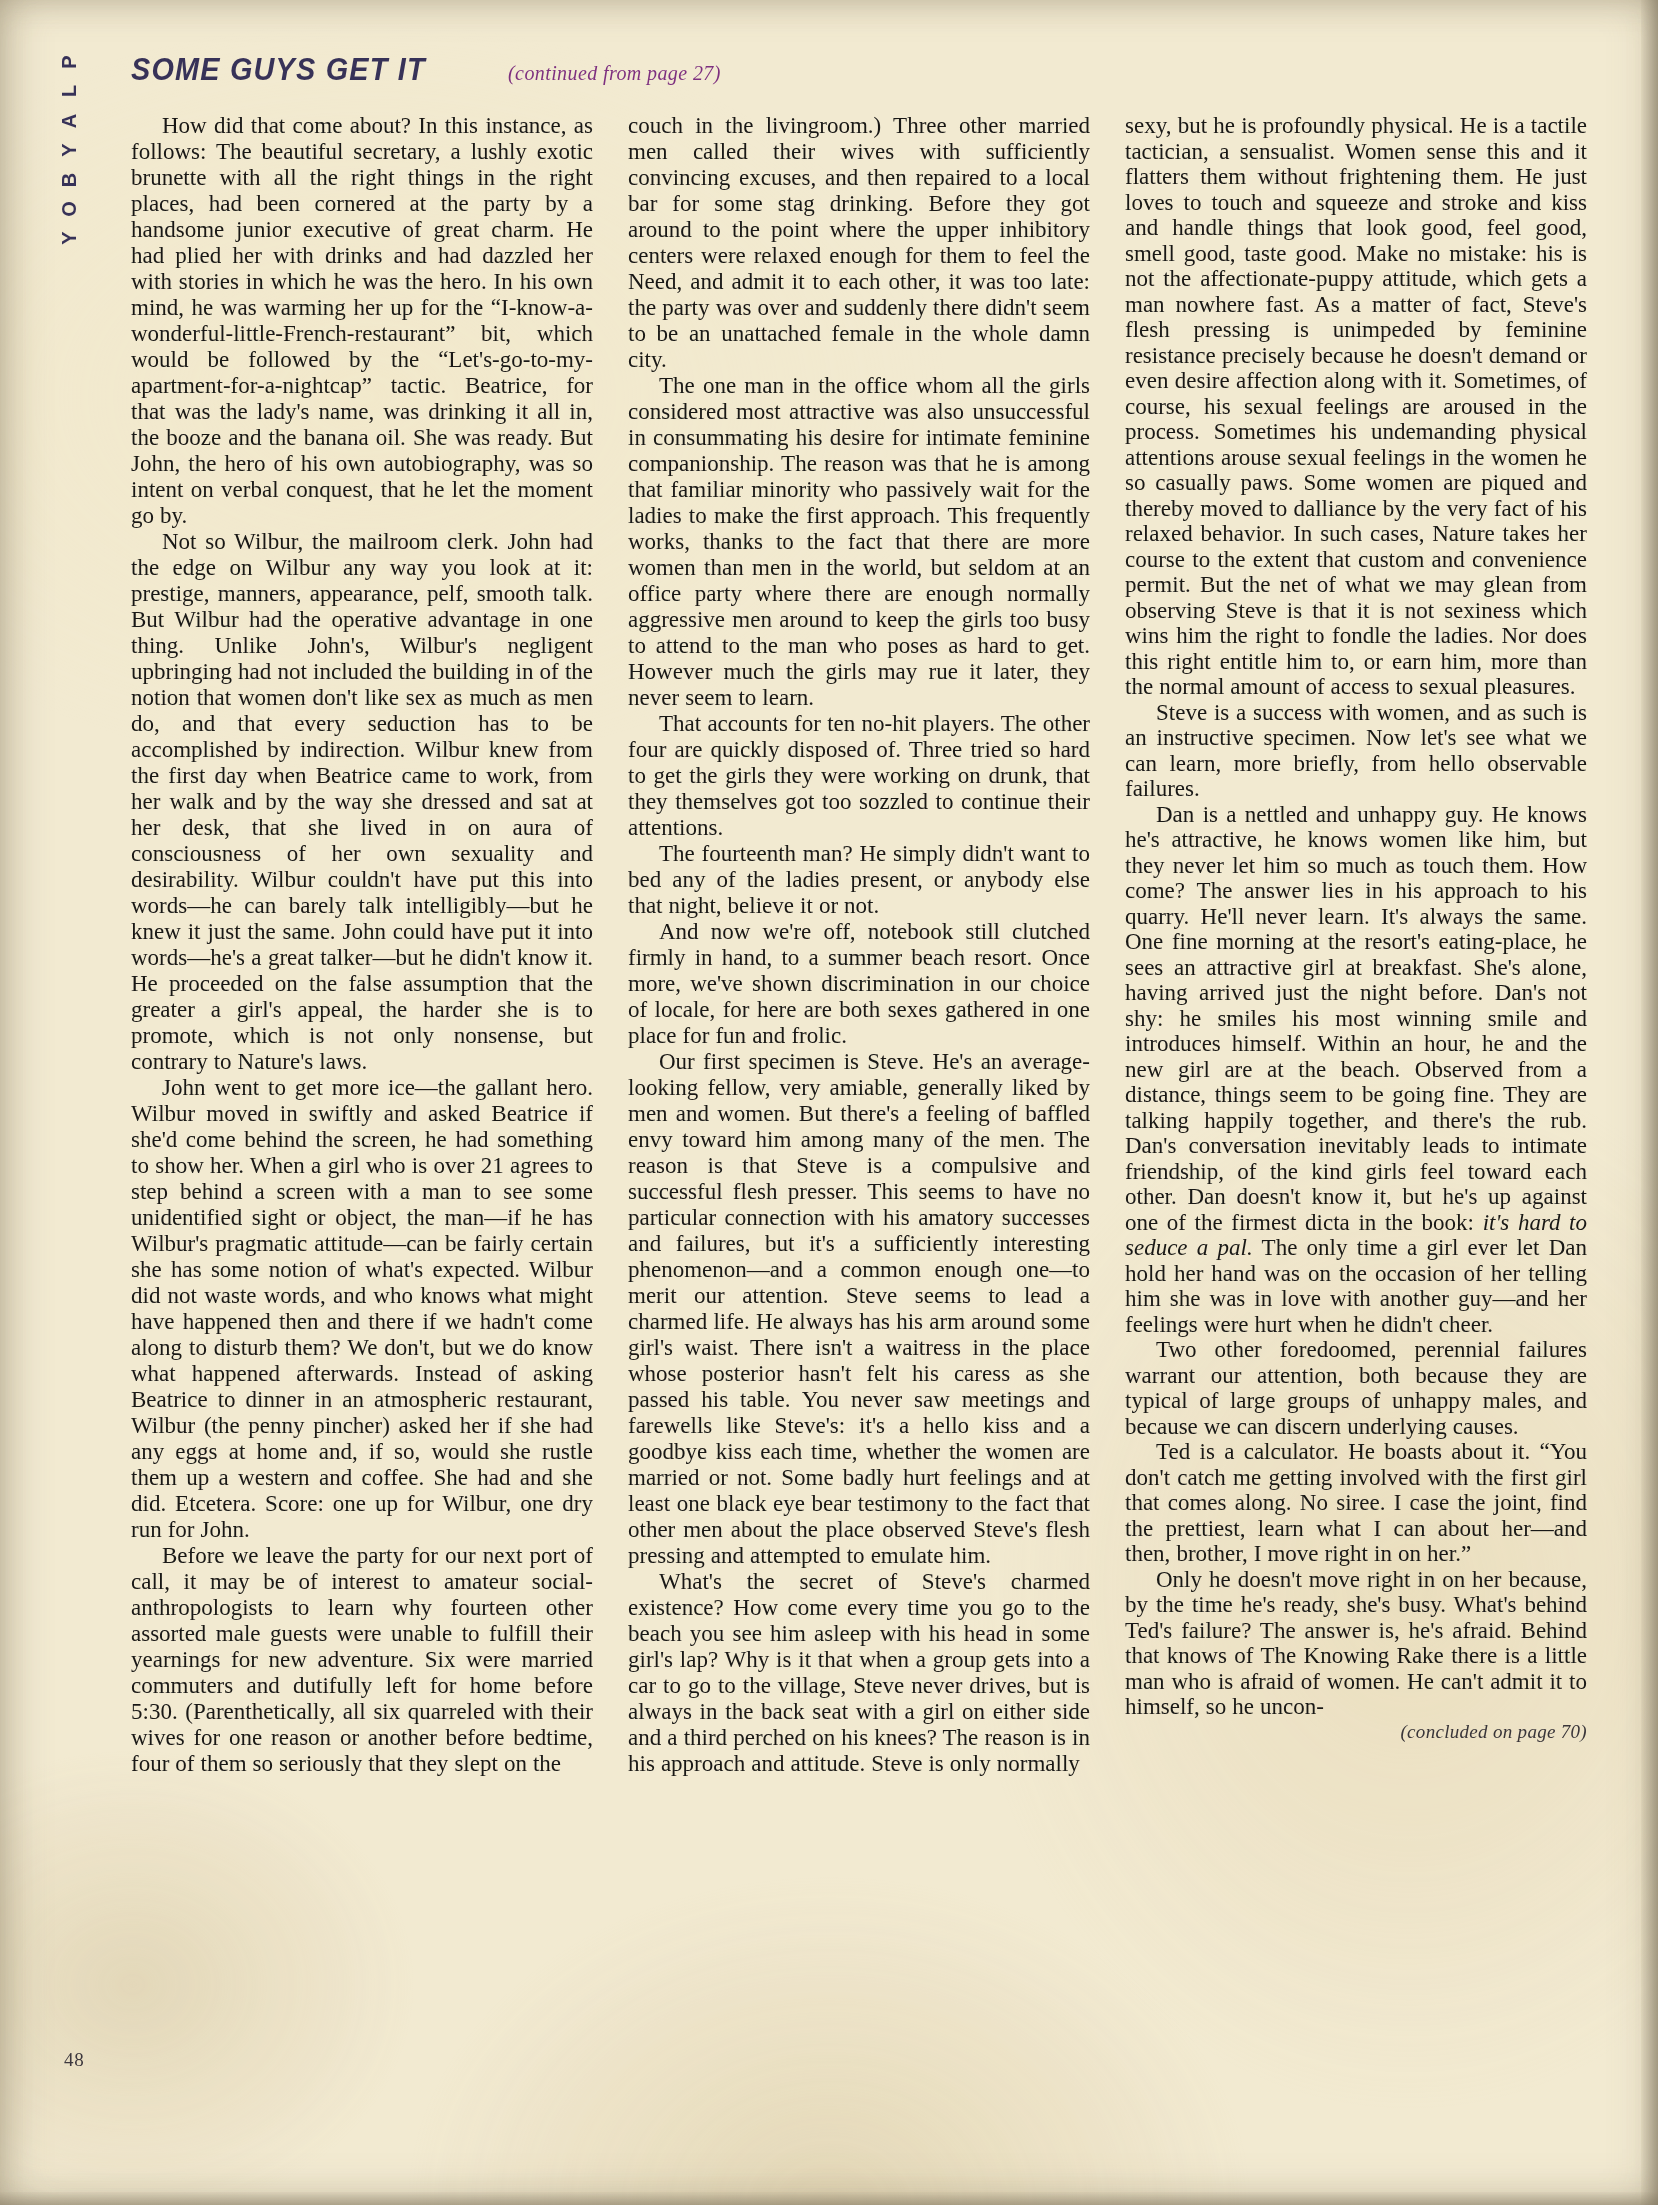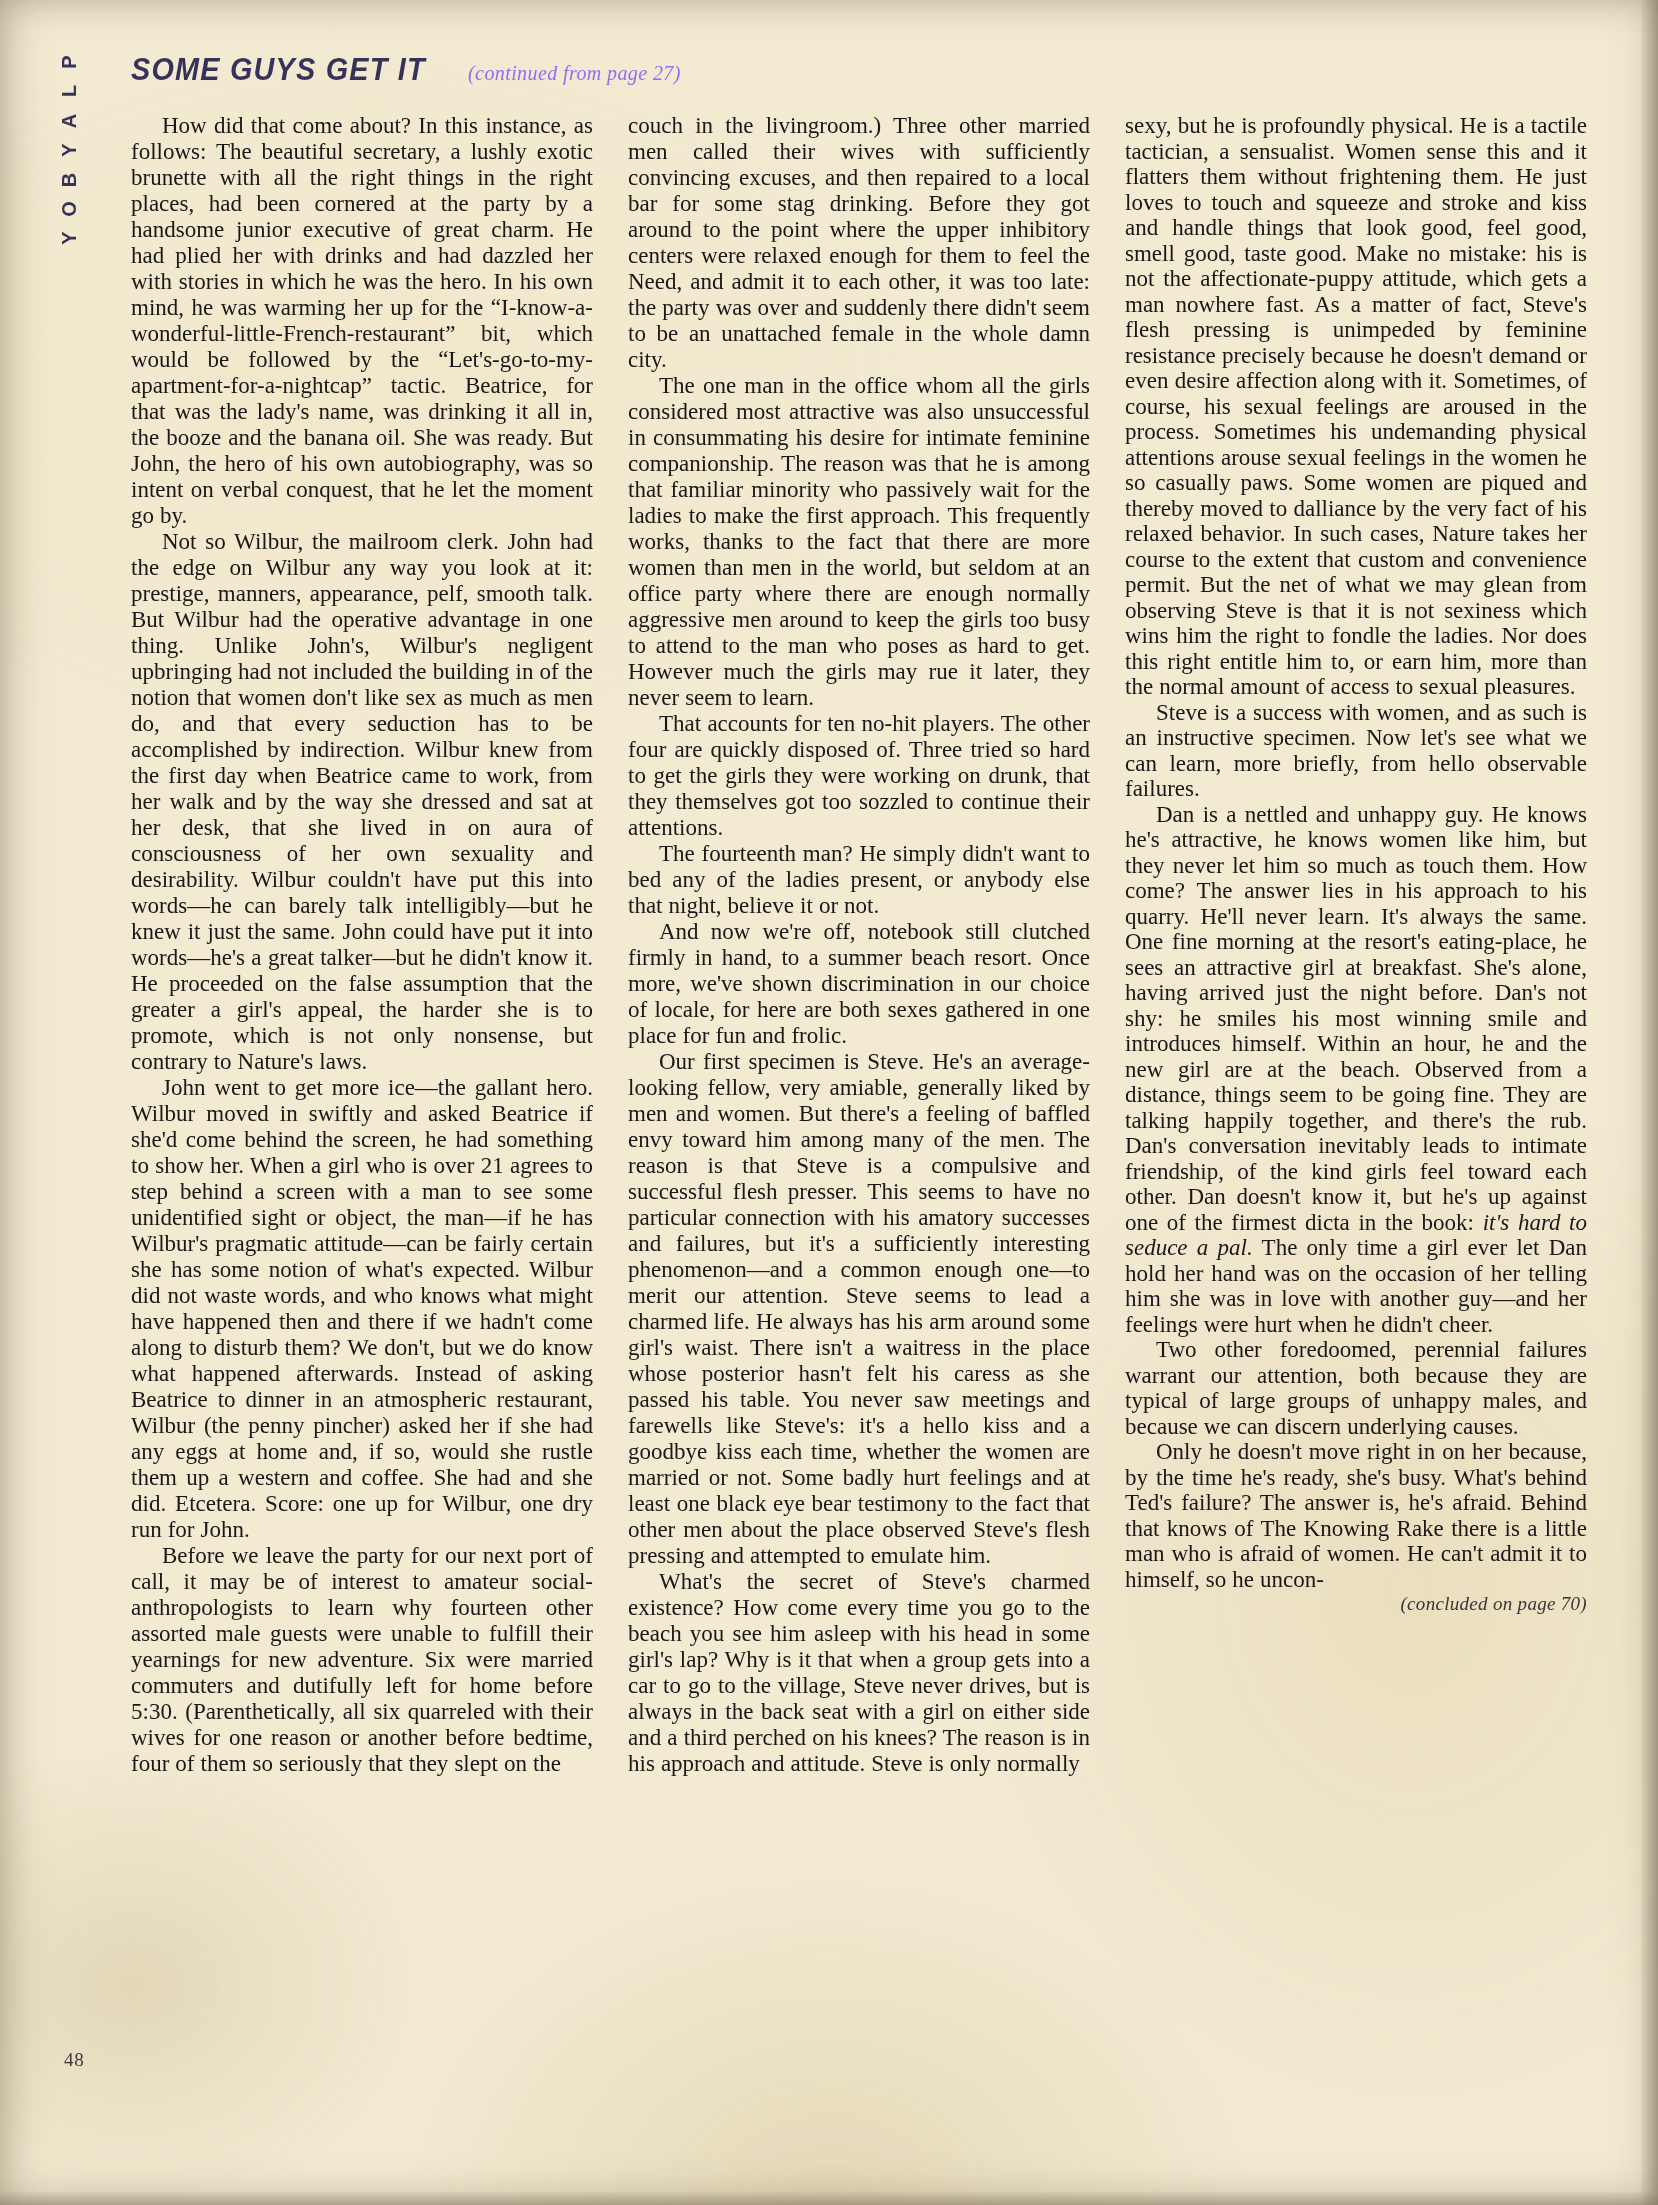--- a/index.html
+++ b/index.html
@@ -97,22 +97,23 @@
     font-size: 31px;
     letter-spacing: 1.3px;
     color: #221d4a;
     transform: scaleX(0.93);
     transform-origin: left center;
   }
   .article-contfrom {
     font-family: "Liberation Serif", "DejaVu Serif", serif;
     font-style: italic;
     font-size: 20px;
-    color: #8b5cf6;
+    color: #701a75;
     letter-spacing: 0.4px;
+    margin-left: 40px;
   }
 
   
   .columns {
     position: absolute;
     left: 131px;
     top: 113px;
     width: 1449px;
     display: flex;
     gap: 35px;
@@ -203,20 +204,21 @@
       <p>And now we're off, notebook still clutched firmly in hand, to a summer beach resort. Once more, we've shown discrimination in our choice of locale, for here are both sexes gathered in one place for fun and frolic.</p>
       <p>Our first specimen is Steve. He's an average-looking fellow, very amiable, generally liked by men and women. But there's a feeling of baffled envy toward him among many of the men. The reason is that Steve is a compulsive and successful flesh presser. This seems to have no particular connection with his amatory successes and failures, but it's a sufficiently interesting phenomenon—and a common enough one—to merit our attention. Steve seems to lead a charmed life. He always has his arm around some girl's waist. There isn't a waitress in the place whose posterior hasn't felt his caress as she passed his table. You never saw meetings and farewells like Steve's: it's a hello kiss and a goodbye kiss each time, whether the women are married or not. Some badly hurt feelings and at least one black eye bear testimony to the fact that other men about the place observed Steve's flesh pressing and attempted to emulate him.</p>
       <p>What's the secret of Steve's charmed existence? How come every time you go to the beach you see him asleep with his head in some girl's lap? Why is it that when a group gets into a car to go to the village, Steve never drives, but is always in the back seat with a girl on either side and a third perched on his knees? The reason is in his approach and attitude. Steve is only normally</p>
     </div>
 
     <div class="col col-3">
       <p class="no-indent">sexy, but he is profoundly physical. He is a tactile tactician, a sensualist. Women sense this and it flatters them without frightening them. He just loves to touch and squeeze and stroke and kiss and handle things that look good, feel good, smell good, taste good. Make no mistake: his is not the affectionate-puppy attitude, which gets a man nowhere fast. As a matter of fact, Steve's flesh pressing is unimpeded by feminine resistance precisely because he doesn't demand or even desire affection along with it. Sometimes, of course, his sexual feelings are aroused in the process. Sometimes his undemanding physical attentions arouse sexual feelings in the women he so casually paws. Some women are piqued and thereby moved to dalliance by the very fact of his relaxed behavior. In such cases, Nature takes her course to the extent that custom and convenience permit. But the net of what we may glean from observing Steve is that it is not sexiness which wins him the right to fondle the ladies. Nor does this right entitle him to, or earn him, more than the normal amount of access to sexual pleasures.</p>
       <p>Steve is a success with women, and as such is an instructive specimen. Now let's see what we can learn, more briefly, from hello observable failures.</p>
       <p id="p-dan">Dan is a nettled and unhappy guy. He knows he's attractive, he knows women like him, but they never let him so much as touch them. How come? The answer lies in his approach to his quarry. He'll never learn. It's always the same. One fine morning at the resort's eating-place, he sees an attractive girl at breakfast. She's alone, having arrived just the night before. Dan's not shy: he smiles his most winning smile and introduces himself. Within an hour, he and the new girl are at the beach. Observed from a distance, things seem to be going fine. They are talking happily together, and there's the rub. Dan's conversation inevitably leads to intimate friendship, of the kind girls feel toward each other. Dan doesn't know it, but he's up against one of the firmest dicta in the book: <em>it's hard to seduce a pal.</em> The only time a girl ever let Dan hold her hand was on the occasion of her telling him she was in love with another guy—and her feelings were hurt when he didn't cheer.</p>
       <p>Two other foredoomed, perennial failures warrant our attention, both because they are typical of large groups of unhappy males, and because we can discern underlying causes.</p>
+      <p>Ted is a calculator. He boasts about it. “You don't catch me getting involved with the first girl that comes along. No siree. I case the joint, find the prettiest, learn what I can about her—and then, brother, I move right in on her.”</p>
       <p>Only he doesn't move right in on her because, by the time he's ready, she's busy. What's behind Ted's failure? The answer is, he's afraid. Behind that knows of The Knowing Rake there is a little man who is afraid of women. He can't admit it to himself, so he uncon-</p>
       <div class="concluded">(concluded on page 70)</div>
     </div>
 
   </div>
 
   <div class="folio">48</div>
 
   <div class="paper-grain"></div>
   <div class="paper-edge-shade"></div>

